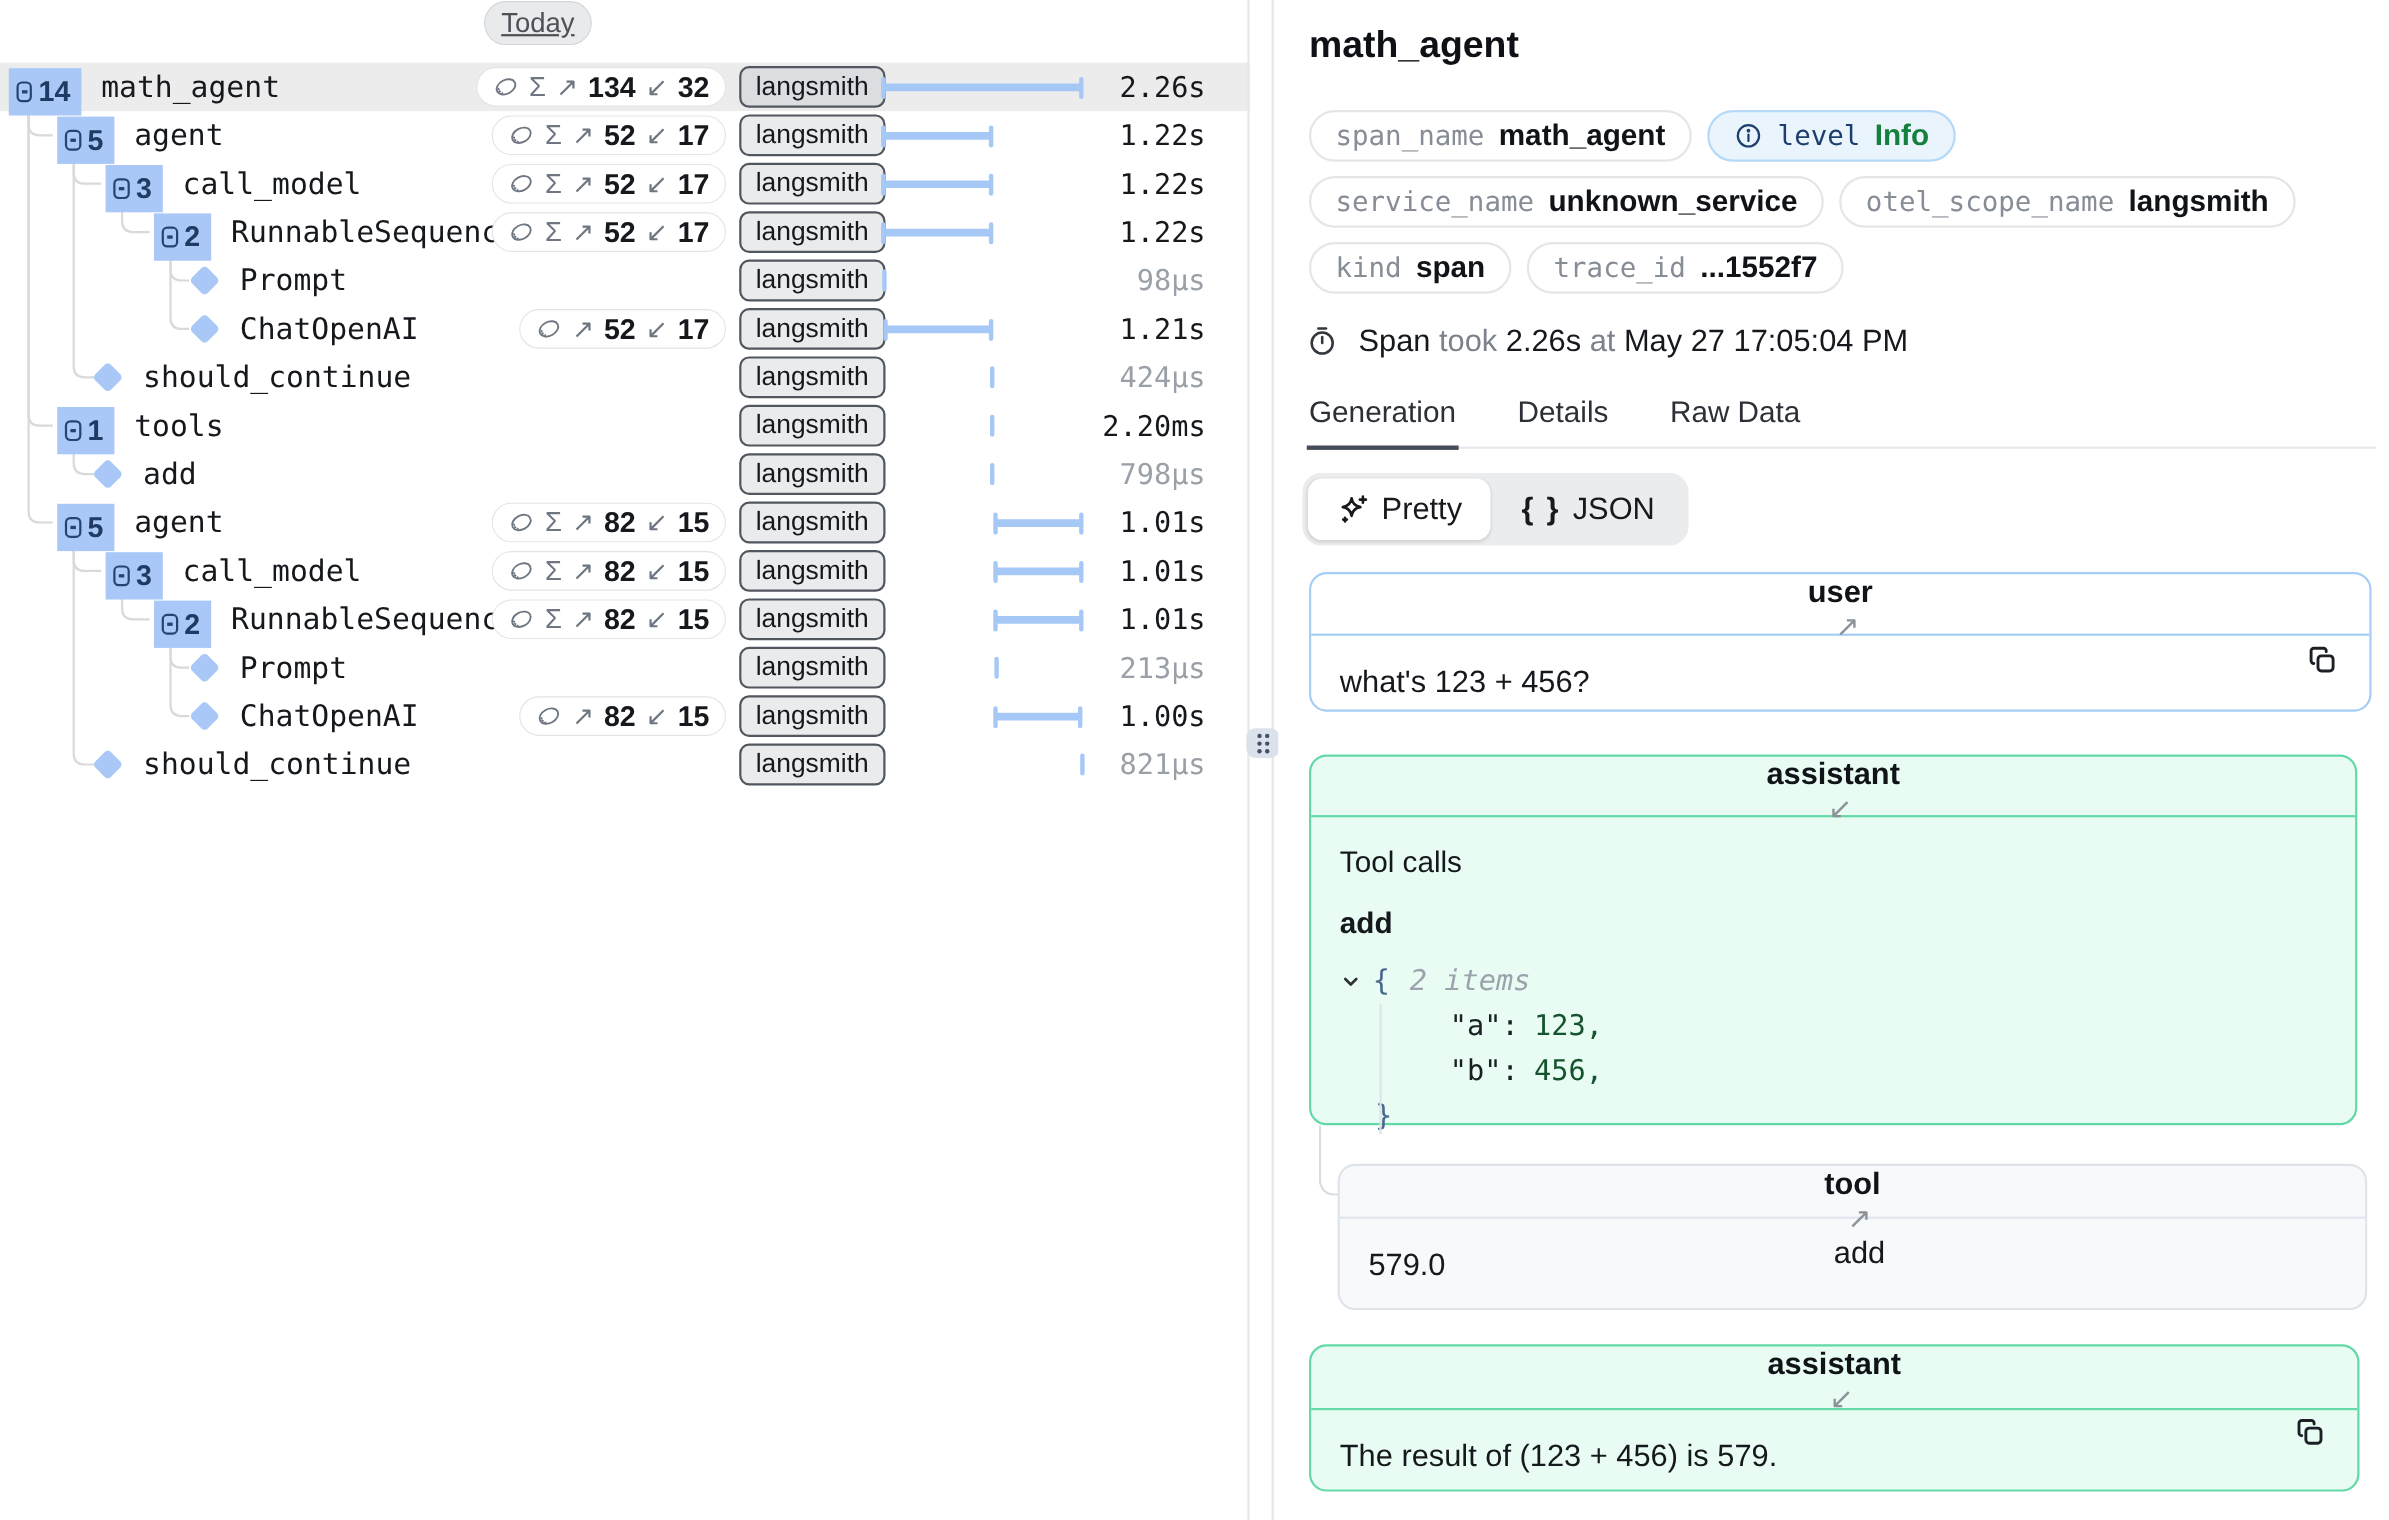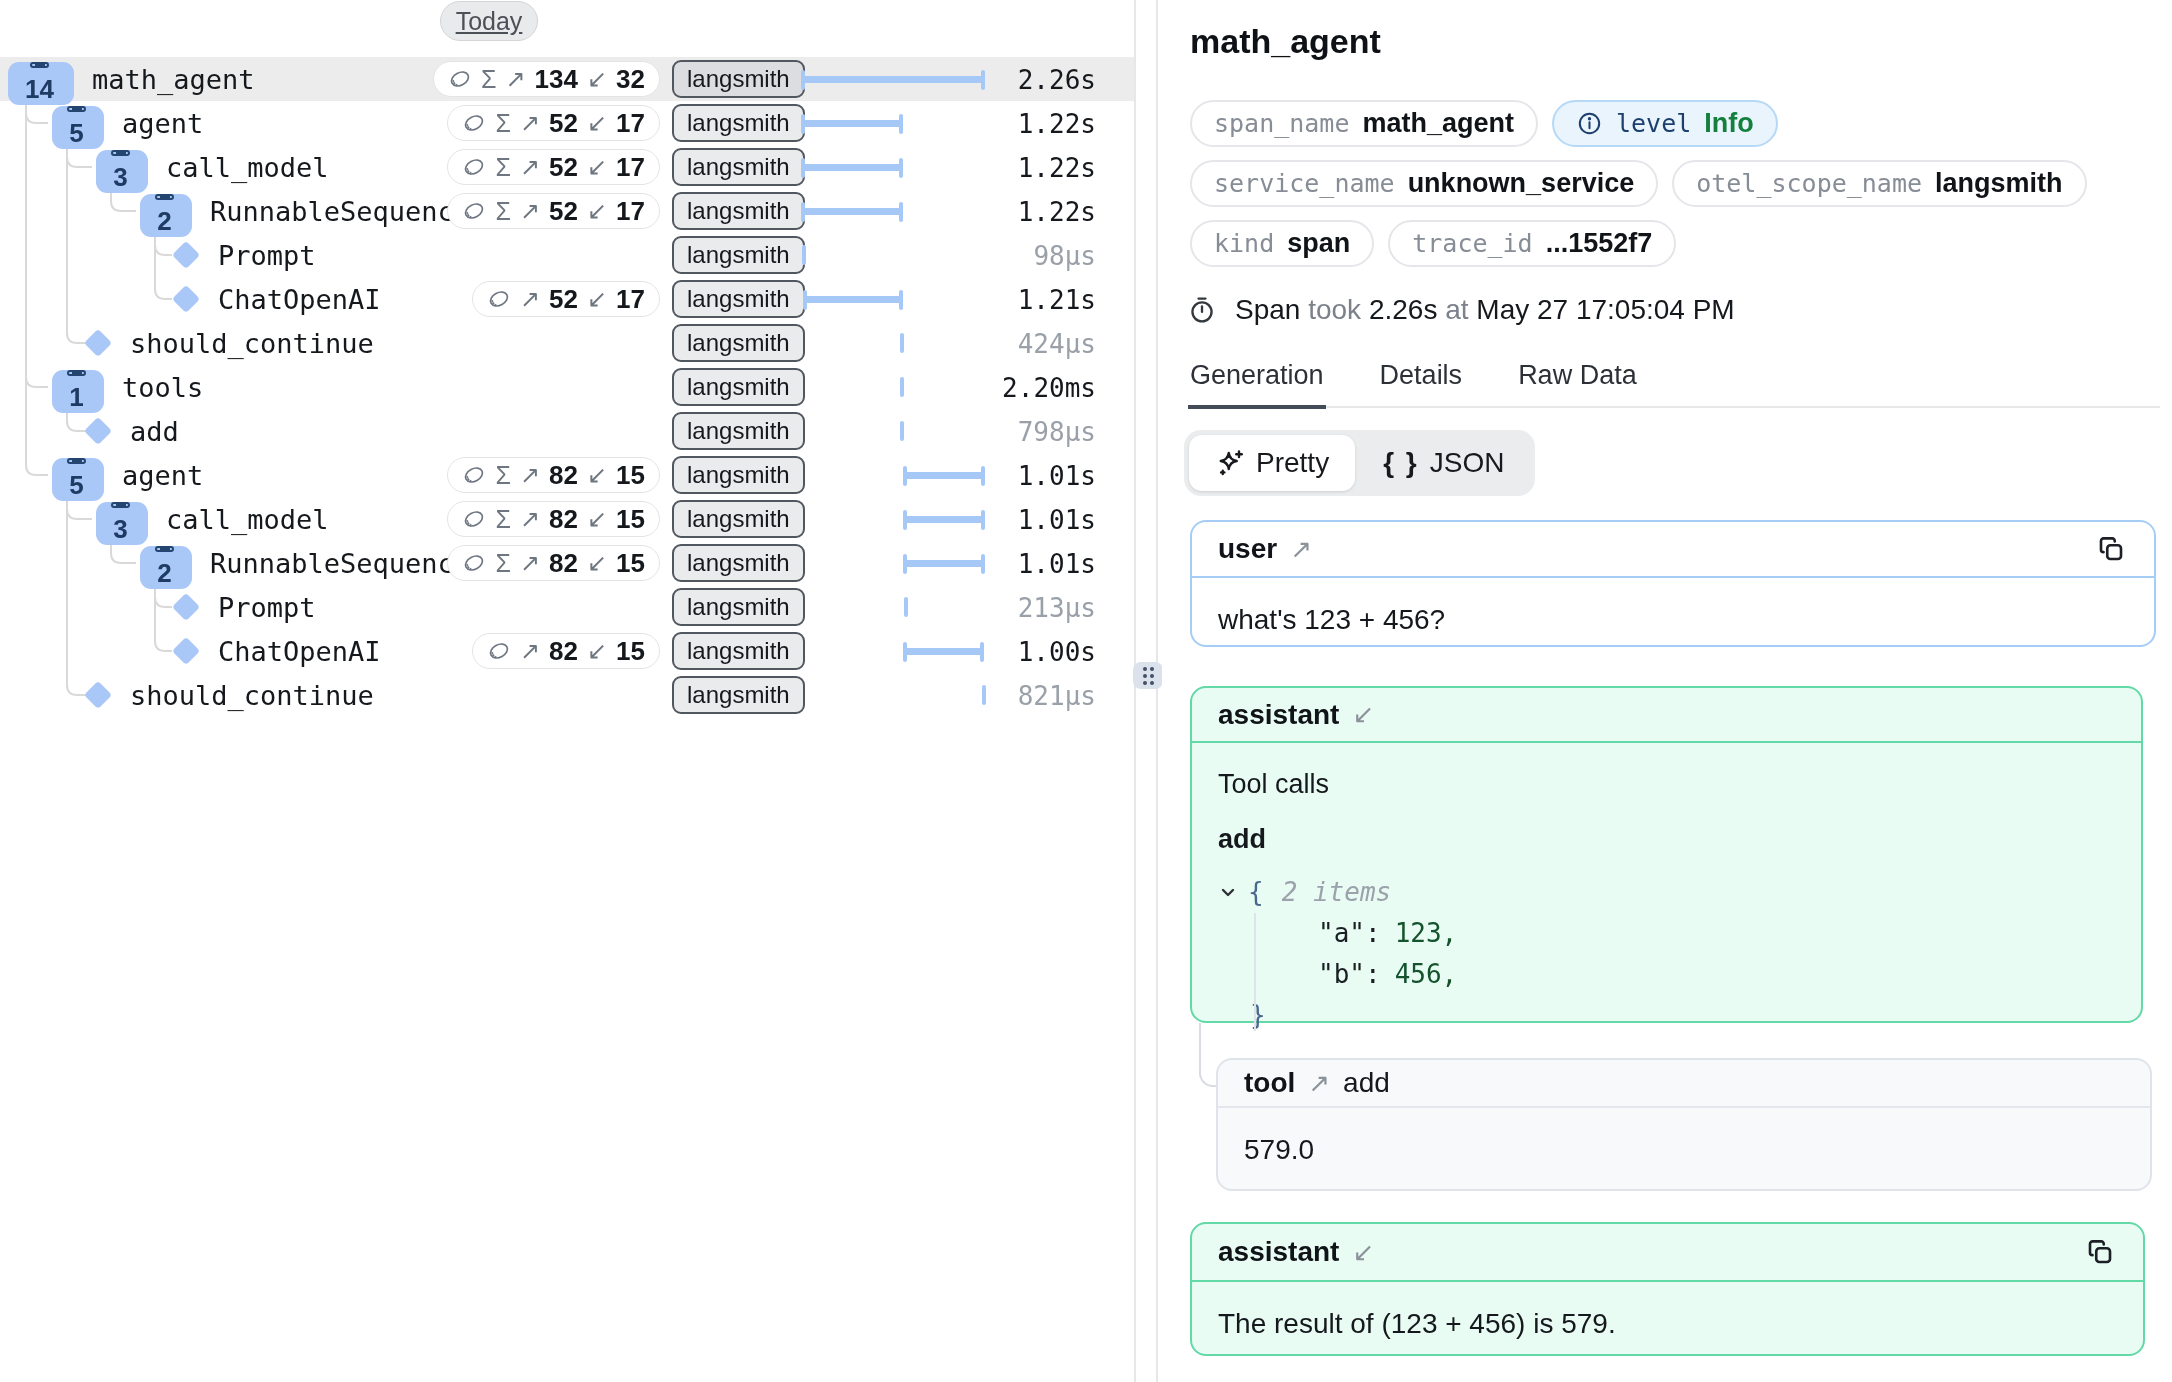--- a/index.html
+++ b/index.html
@@ -10,22 +10,22 @@
   
   #left-panel { position:absolute; left:0; top:0; width:1136px; height:1382px; background:#fff; }
   #today-btn { position:absolute; left:440px; top:1px; width:98px; height:40px; border-radius:20px;
                background:#e9eaec; border:1px solid #d3d5d8; color:#4c5158; font-size:25px;
                display:flex; align-items:center; justify-content:center;text-decoration:underline; }
   #tree { position:absolute; left:0; top:0; width:1136px; height:760px; }
   .tree-row { position:absolute; left:0; width:1136px; height:44px; }
   .tree-row.selected { background:#ececec; }
   svg.connectors { position:absolute; left:0; top:0; pointer-events:none; }
 
-  .expand-badge { position:absolute; top:5px; height:43px; border-radius:11px; background:#a9c7f7;
-                  display:flex; align-items:center; gap:6px; padding:0 10px 0 7px;flex-direction:column; }
+  .expand-badge { position:absolute; top:5px; height:43px; border-radius:0; background:#a9c7f7;
+                  display:flex; align-items:center; gap:6px; padding:0 10px 0 7px; }
   .minus-box { width:19px; height:19px; border:2.5px solid #24456f; border-radius:5px; position:relative; }
   .minus-box::after { content:""; position:absolute; left:2.5px; right:2.5px; top:50%; margin-top:-1.25px;
                       height:2.5px; background:#24456f; }
   .badge-count { color:#1f3a63; font-size:26px; font-weight:700; }
   .leaf-diamond { position:absolute; top:12px; width:20px; height:20px; background:#a9c7f7;
                   border-radius:4px; transform:rotate(45deg); }
   .row-label { position:absolute; top:7px; font-size:27px; color:#15181c; white-space:nowrap; }
 
   .token-badge { position:absolute; right:476px; top:4px; height:36px; background:#fff;
                  border:1.5px solid #e2e4e8; border-radius:18px; display:flex; align-items:center;
@@ -76,21 +76,21 @@
          margin-bottom:-3px; }
   .tab.active { border-bottom-color:#454c59; }
 
   #view-toggle { position:absolute; left:22px; top:430px; height:66px; background:#ebecee;
                  border-radius:17px; display:flex; align-items:center; padding:5px; gap:2px; }
   .seg { display:flex; align-items:center; gap:11px; font-size:28px; color:#17191d; padding:0 26px; height:56px; }
   .seg.on { background:#fff; border-radius:13px; box-shadow:0 1px 3px rgba(0,0,0,.12); font-weight:500; }
   .braces { font-weight:600; letter-spacing:2px; }
 
   .msg-card { position:absolute; border-radius:16px; background:#fff; }
-  .msg-head { display:flex; align-items:center; padding:0 26px; }
+  .msg-head { display:flex; align-items:center; padding:0 26px;flex-direction:column; }
   .role { font-size:28px; font-weight:700; color:#101418; }
   .head-arrow { font-size:26px; color:#8b9299; margin-left:13px; }
   .tool-nm { font-size:28px; color:#15181c; margin-left:13px; }
   .copy-btn { margin-left:auto; width:34px; height:34px; display:flex; align-items:center; justify-content:center; }
   .msg-body { padding:26px; font-size:28px; color:#15181c; }
 
   #user-card { left:28px; top:520px; width:966px; height:127px; border:2px solid #a6cdf6; }
   #user-card .msg-head { height:56px; border-bottom:2px solid #a6cdf6; }
 
   #asst1-card { left:28px; top:686px; width:953px; height:337px; border:2px solid #63d9a7; background:#e9fcf3; }

